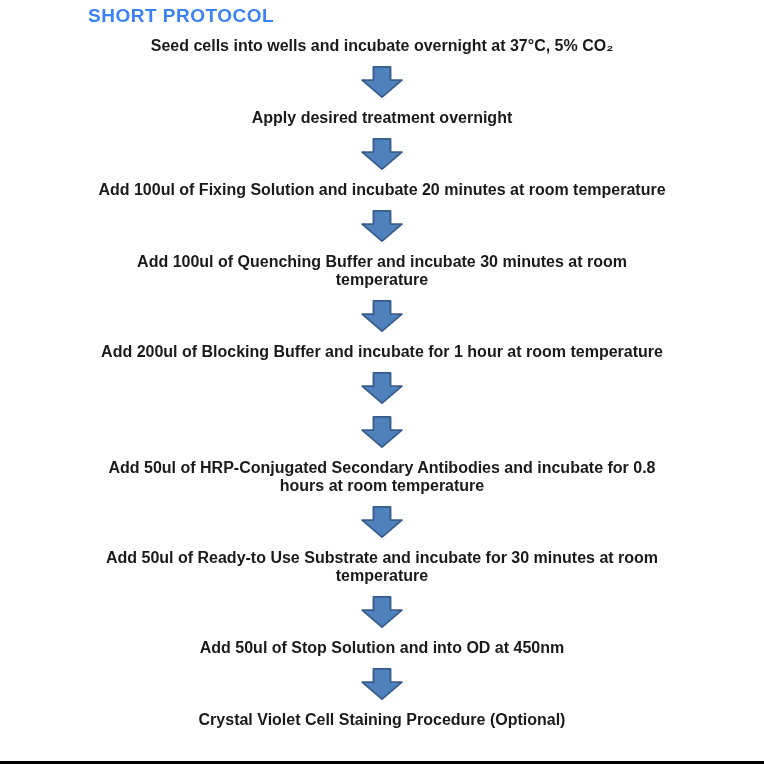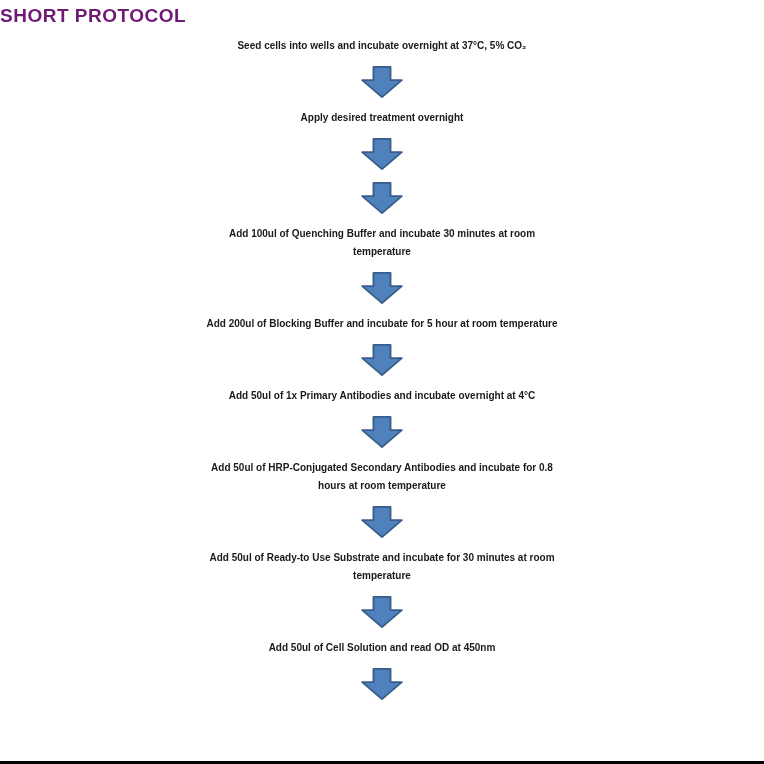--- a/index.html
+++ b/index.html
@@ -20,28 +20,29 @@
     height: 100%;
     display: flex;
     flex-direction: column;
     align-items: center;
     gap: 10px;
     padding-top: 5px;
     box-sizing: border-box;
   }
   .title {
     align-self: flex-start;
+    margin-left: 88px;
     font-size: 19px;
     font-weight: bold;
     letter-spacing: 0.5px;
-    color: #701a75;
+    color: #3b82f6;
     line-height: 22px;
   }
   .step {
-    font-size: 10px;
+    font-size: 16px;
     font-weight: bold;
     line-height: 18px;
     text-align: center;
     white-space: pre-line;
     max-width: 620px;
     color: var(--text-color, #1a1a1a);
   }
   .arrow {
     height: 34px;
     display: flex;
@@ -82,45 +83,45 @@
   </div>
 
   <div class="step">Apply desired treatment overnight</div>
 
   <div class="arrow">
     <svg width="46" height="34" viewBox="0 0 46 36">
         <polygon points="14,2 32,2 32,16 44,16 23,34 2,16 14,16"></polygon>
       </svg>
   </div>
 
+  <div class="step">Add 100ul of Fixing Solution and incubate 20 minutes at room temperature</div>
 
   <div class="arrow">
     <svg width="46" height="34" viewBox="0 0 46 36">
         <polygon points="14,2 32,2 32,16 44,16 23,34 2,16 14,16"></polygon>
       </svg>
   </div>
 
   <div class="step">Add 100ul of Quenching Buffer and incubate 30 minutes at room
 temperature</div>
 
   <div class="arrow">
     <svg width="46" height="34" viewBox="0 0 46 36">
         <polygon points="14,2 32,2 32,16 44,16 23,34 2,16 14,16"></polygon>
       </svg>
   </div>
 
-  <div class="step">Add 200ul of Blocking Buffer and incubate for 5 hour at room temperature</div>
+  <div class="step">Add 200ul of Blocking Buffer and incubate for 1 hour at room temperature</div>
 
   <div class="arrow">
     <svg width="46" height="34" viewBox="0 0 46 36">
         <polygon points="14,2 32,2 32,16 44,16 23,34 2,16 14,16"></polygon>
       </svg>
   </div>
 
-  <div class="step">Add 50ul of 1x Primary Antibodies and incubate overnight at 4°C</div>
 
   <div class="arrow">
     <svg width="46" height="34" viewBox="0 0 46 36">
         <polygon points="14,2 32,2 32,16 44,16 23,34 2,16 14,16"></polygon>
       </svg>
   </div>
 
   <div class="step">Add 50ul of HRP-Conjugated Secondary Antibodies and incubate for 0.8
 hours at room temperature</div>
 
@@ -132,24 +133,25 @@
 
   <div class="step">Add 50ul of Ready-to Use Substrate and incubate for 30 minutes at room
 temperature</div>
 
   <div class="arrow">
     <svg width="46" height="34" viewBox="0 0 46 36">
         <polygon points="14,2 32,2 32,16 44,16 23,34 2,16 14,16"></polygon>
       </svg>
   </div>
 
-  <div class="step">Add 50ul of Cell Solution and read OD at 450nm</div>
+  <div class="step">Add 50ul of Stop Solution and into OD at 450nm</div>
 
   <div class="arrow">
     <svg width="46" height="34" viewBox="0 0 46 36">
         <polygon points="14,2 32,2 32,16 44,16 23,34 2,16 14,16"></polygon>
       </svg>
   </div>
 
+  <div class="step">Crystal Violet Cell Staining Procedure (Optional)</div>
 
 </div>
 
 <div class="bottom-line"></div>
 
 </body></html>

